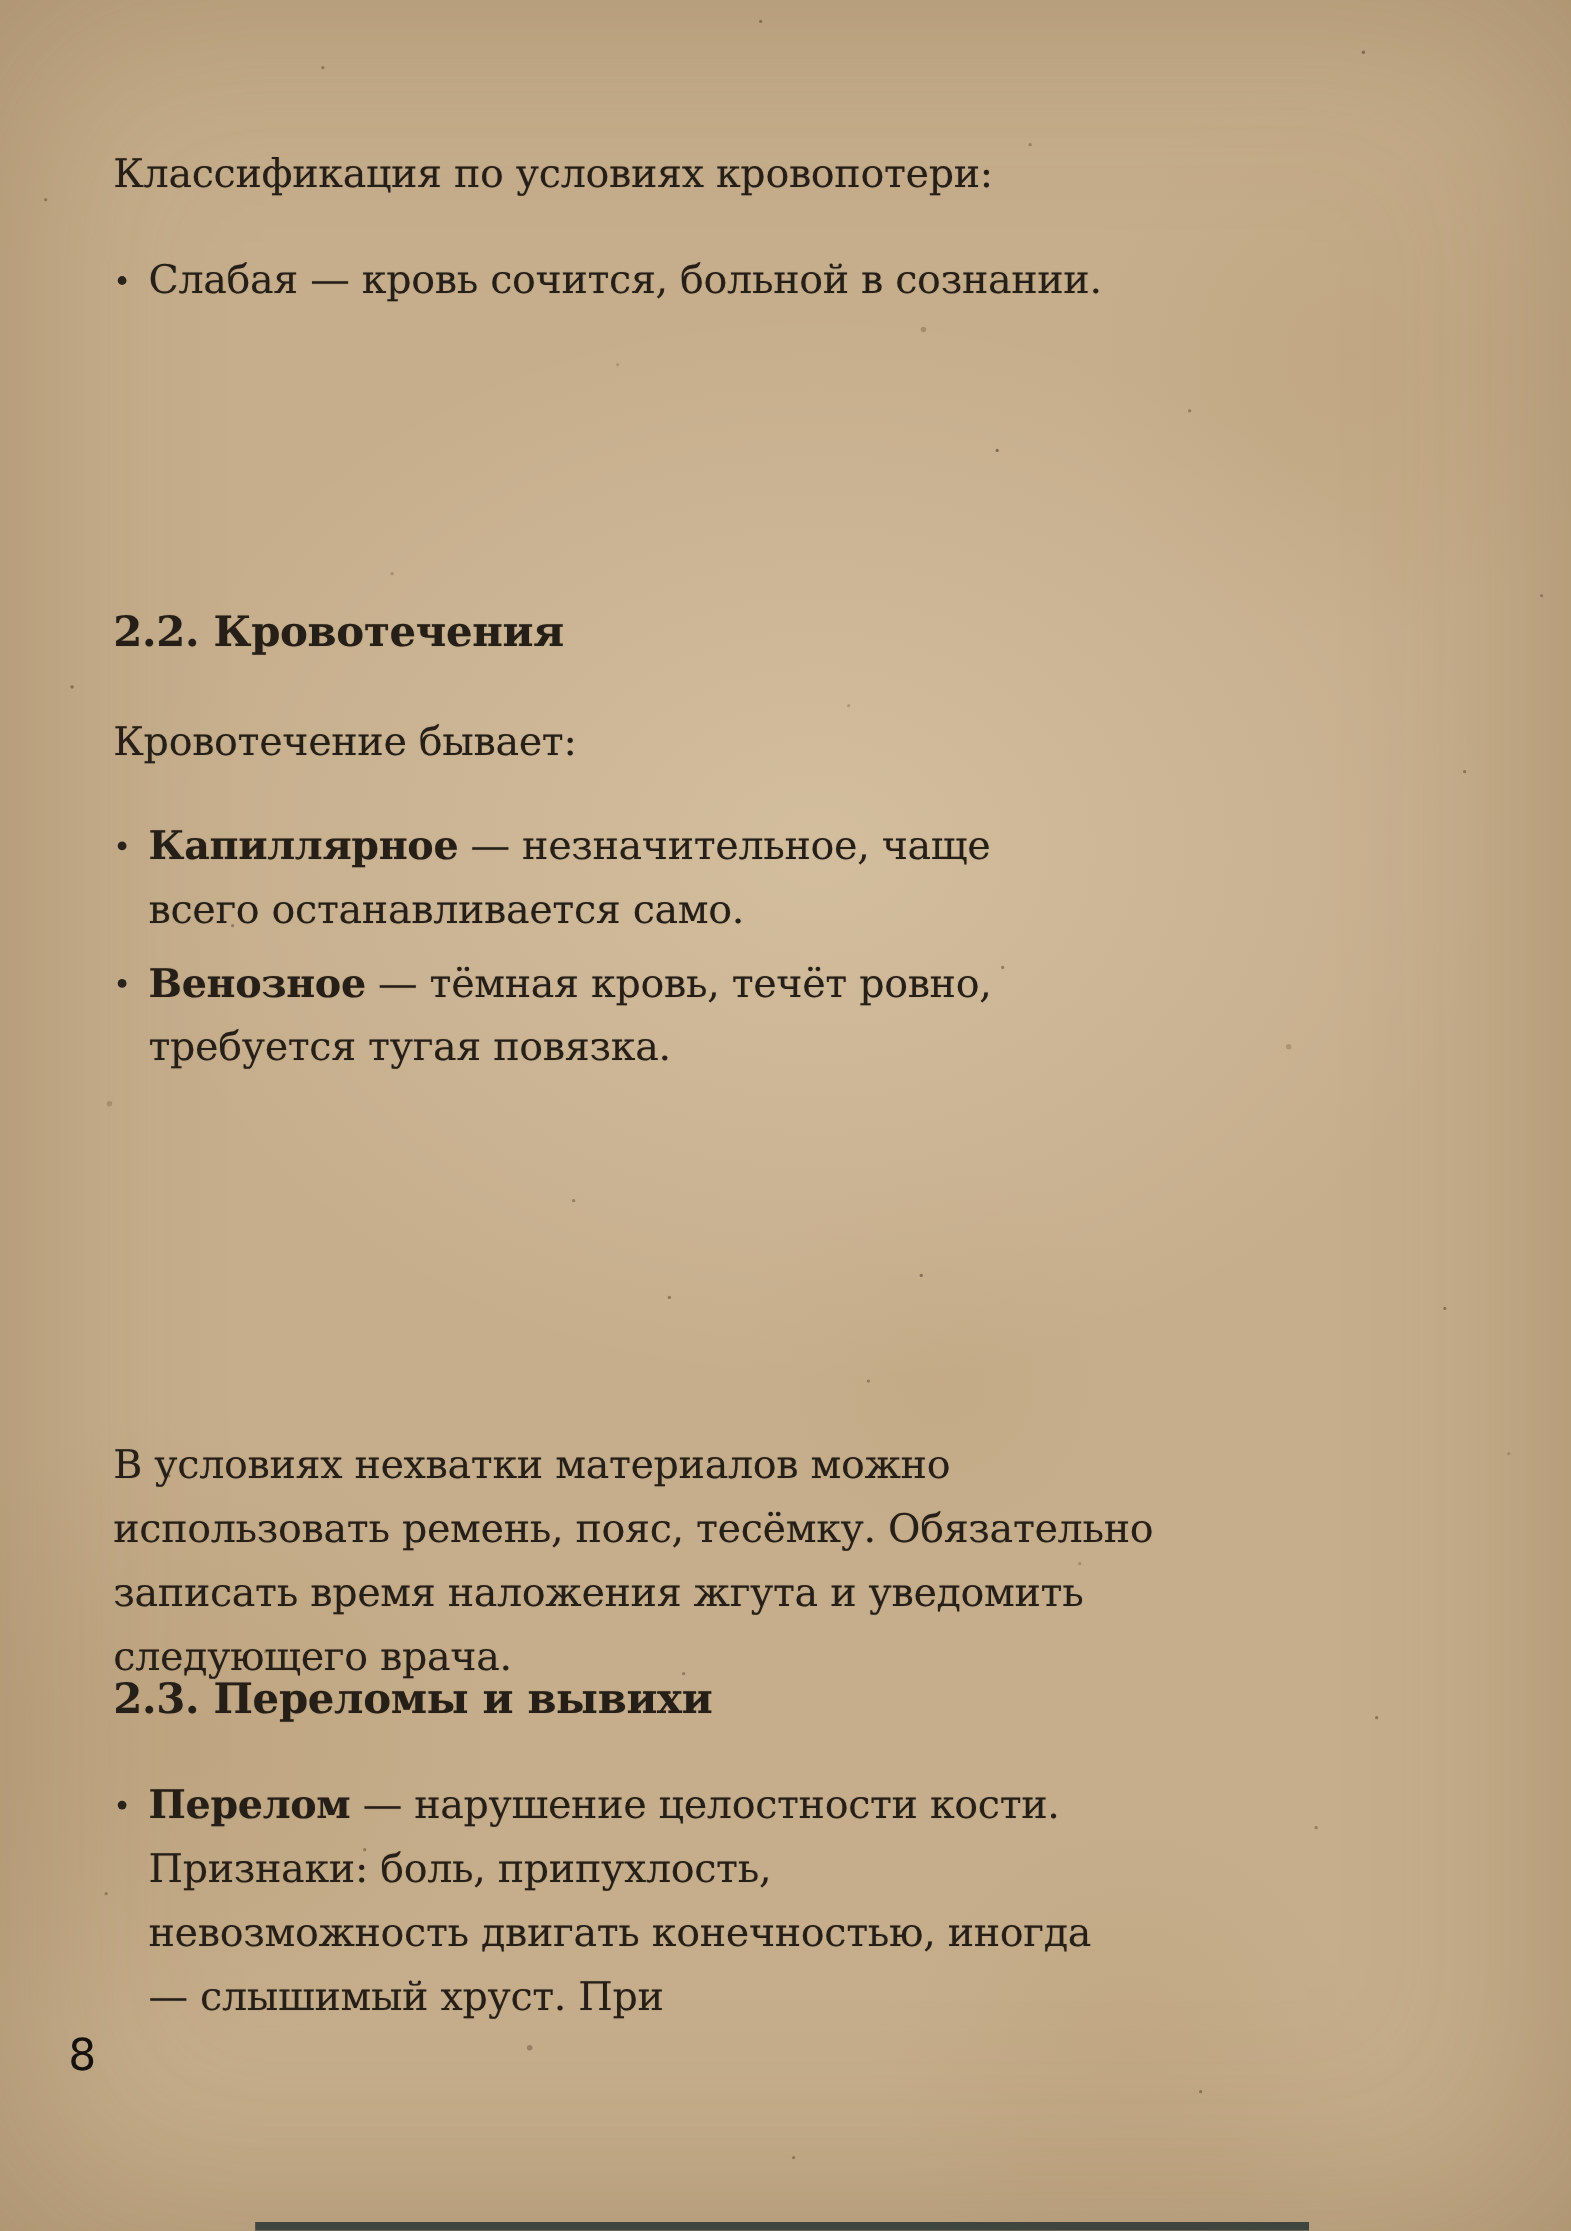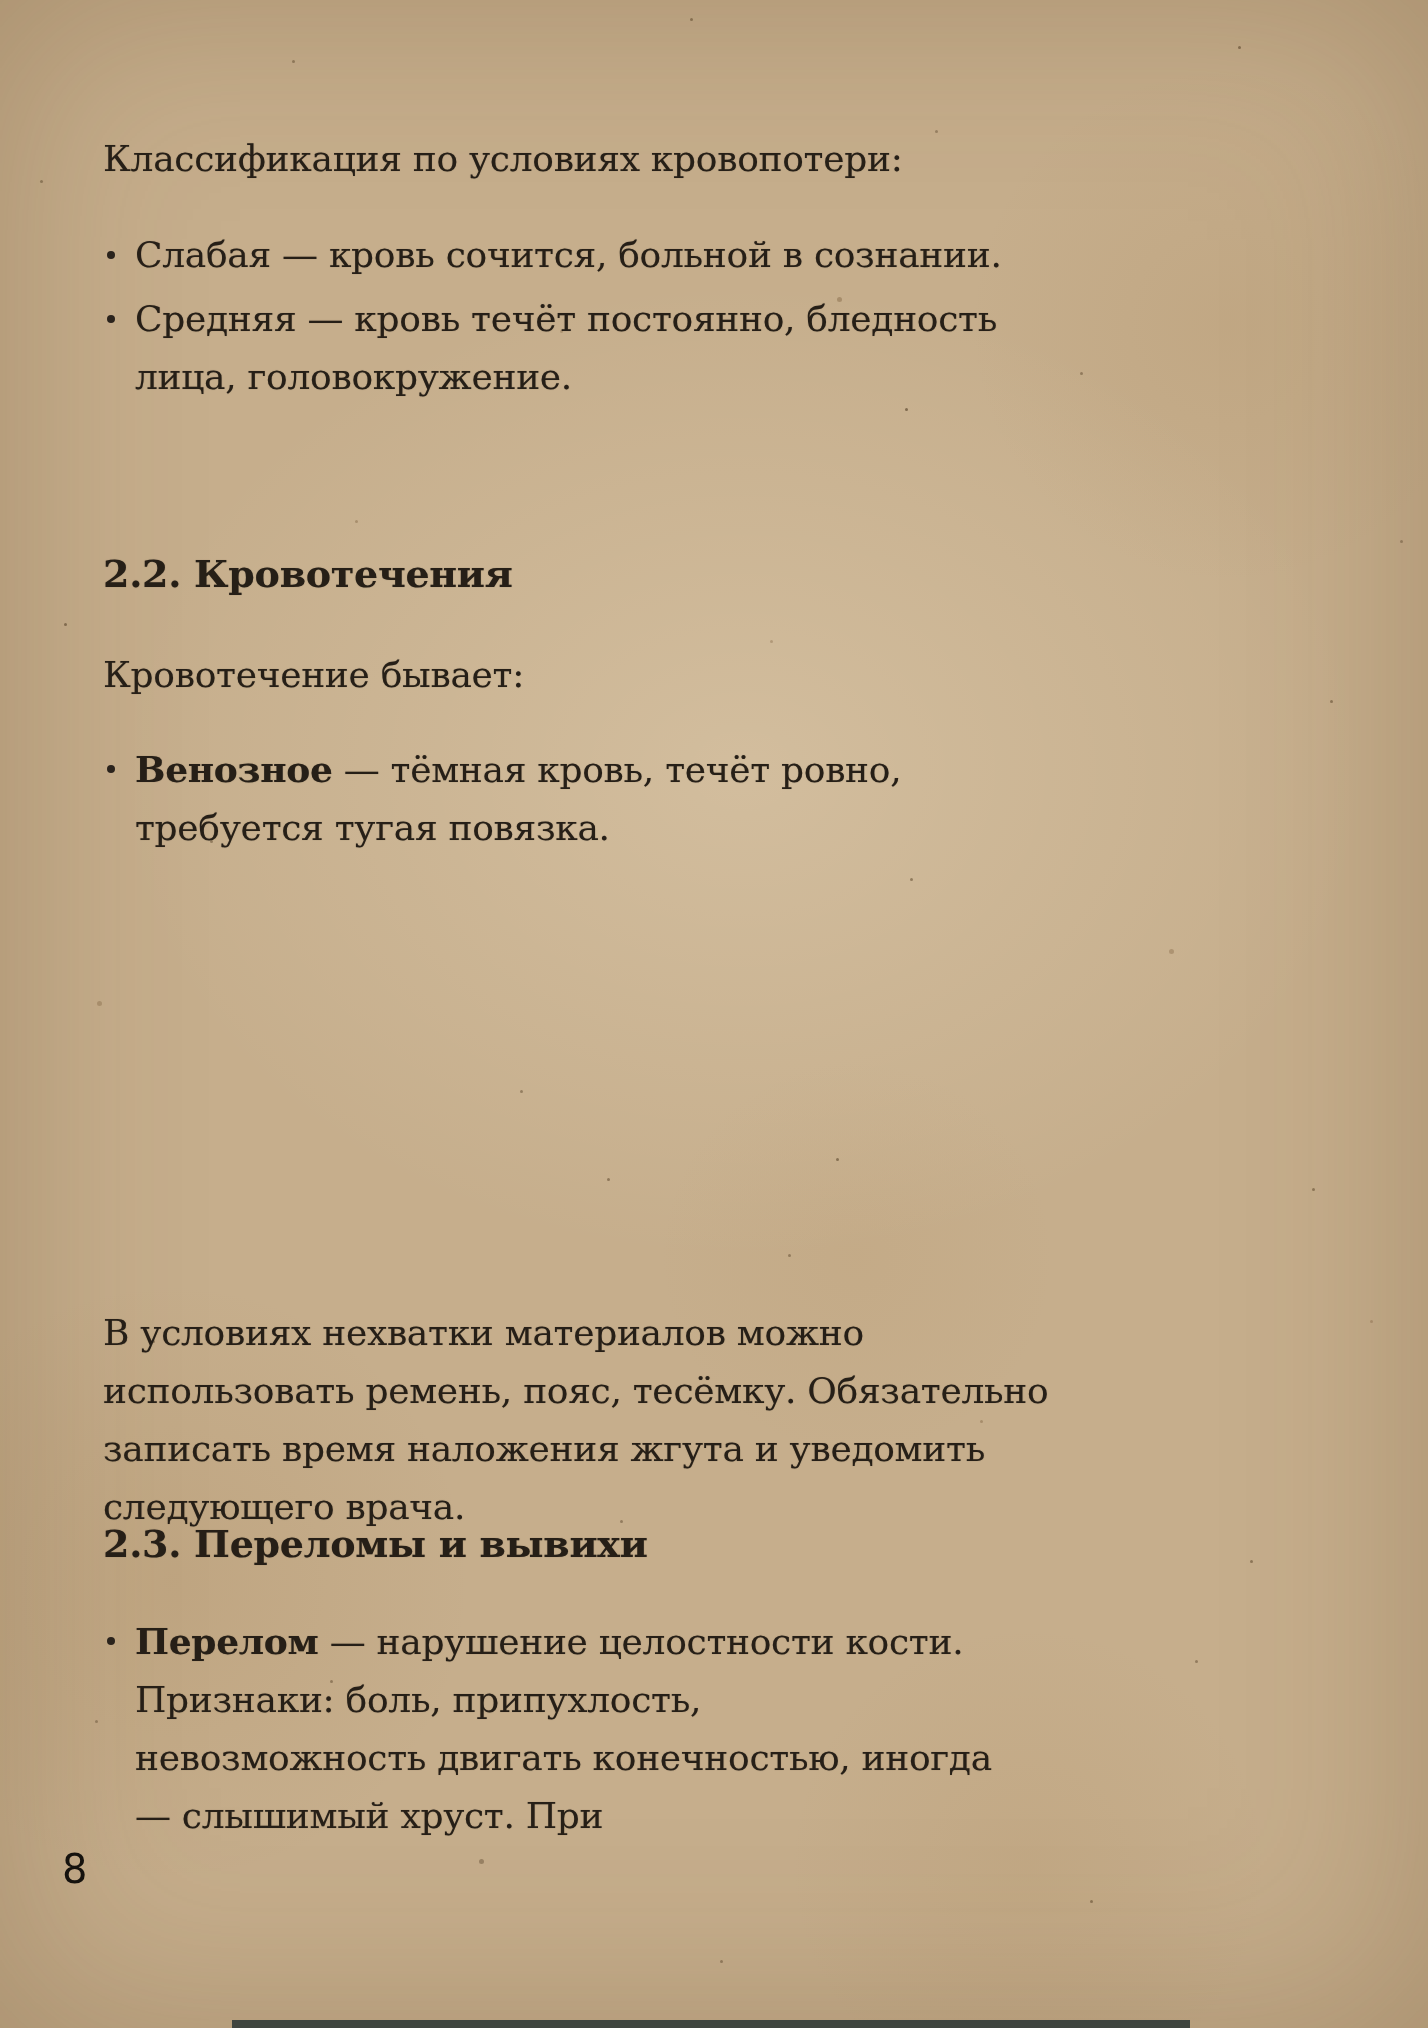--- a/index.html
+++ b/index.html
@@ -82,31 +82,31 @@
 
 <div class="speckles"></div>
 
 <div class="block body-text" style="top:130px; width:920px;">Классификация по условиях кровопотери:</div>
 
 <ul class="doc-list list-severity block body-text" style="top:226px;">
   <li>
     <span class="bullet-dot"></span>
     <span>Слабая — кровь сочится, больной в сознании.</span>
   </li>
-  <li>
-    <span class="bullet-dot"></span>
-    <span>Средняя — кровь течёт постоянно, бледность лица, головокружение.</span>
-  </li>
 </ul>
 
 <div class="block heading" style="top:550px;text-align:center;">2.2. Кровотечения</div>
 
 <div class="block body-text" style="top:646px; width:920px;">Кровотечение бывает:</div>
 
 <ul class="doc-list list-bleeding block body-text" style="top:740px;">
+  <li>
+    <span class="bullet-dot"></span>
+    <span class="term">Капиллярное</span><span> — незначительное, чаще всего останавливается само.</span>
+  </li>
   <li>
     <span class="bullet-dot"></span>
     <span class="term">Венозное</span><span> — тёмная кровь, течёт ровно, требуется тугая повязка.</span>
   </li>
 </ul>
 
 <div class="block body-text para" style="top:1304px;">В условиях нехватки материалов можно использовать ремень, пояс, тесёмку. Обязательно записать время наложения жгута и уведомить следующего врача.</div>
 
 <div class="block heading" style="top:1520px;">2.3. Переломы и вывихи</div>
 

